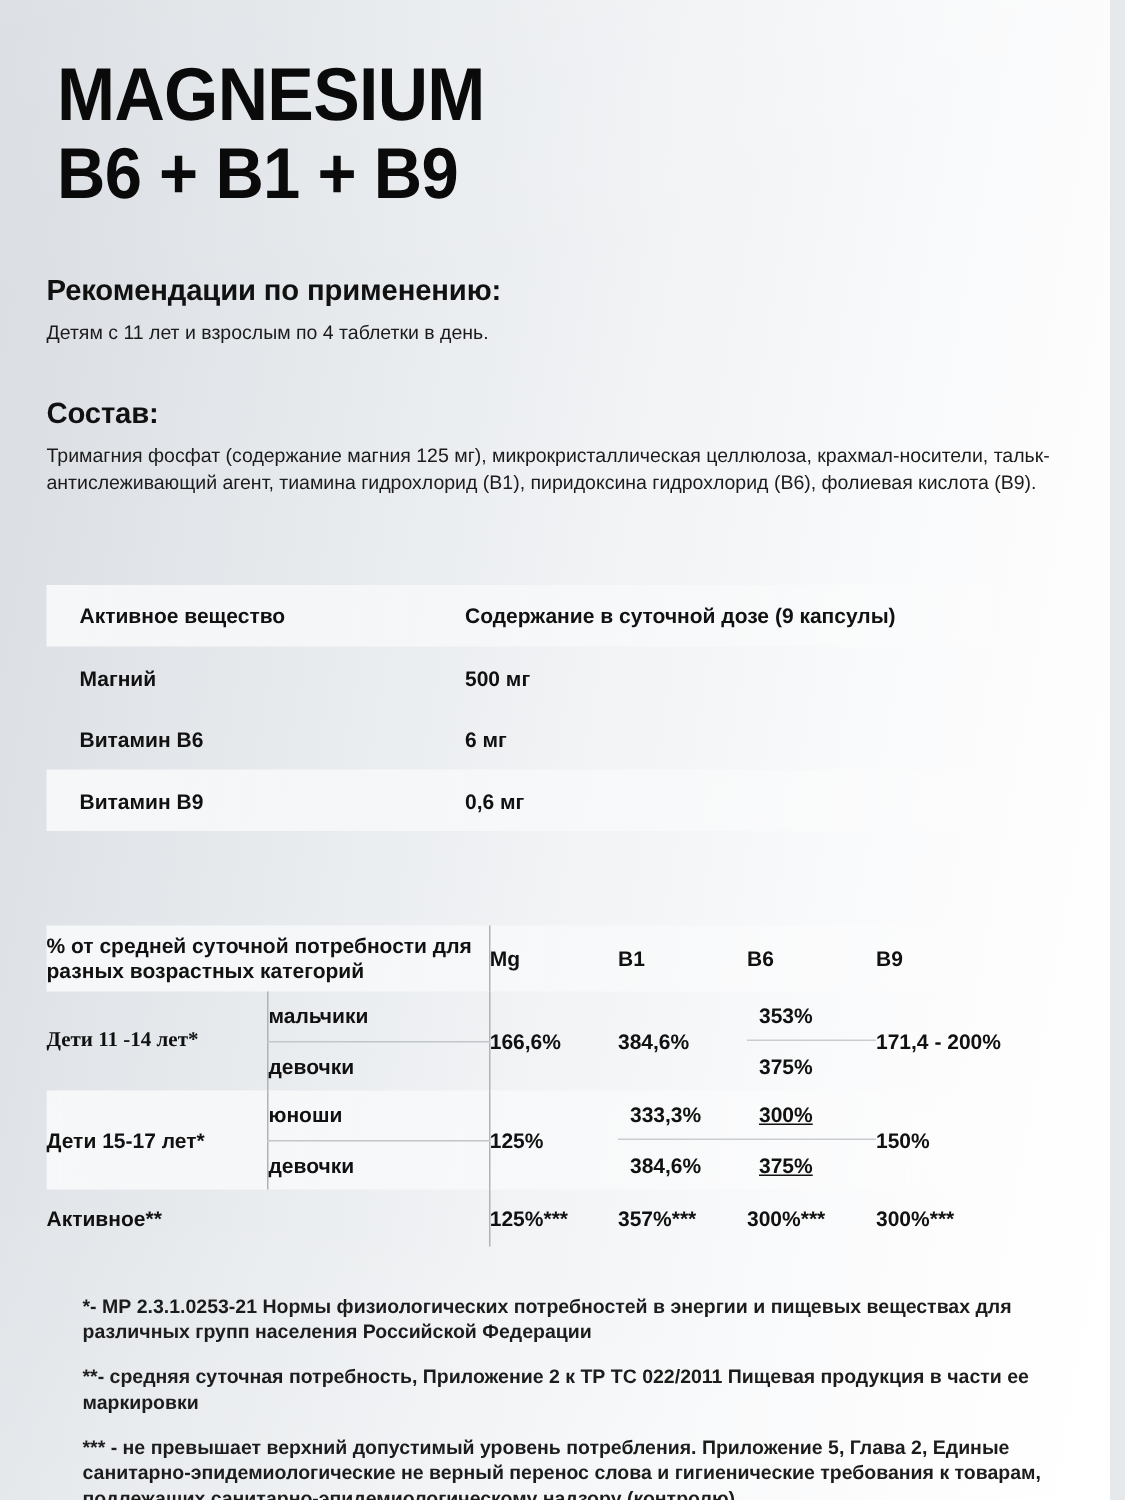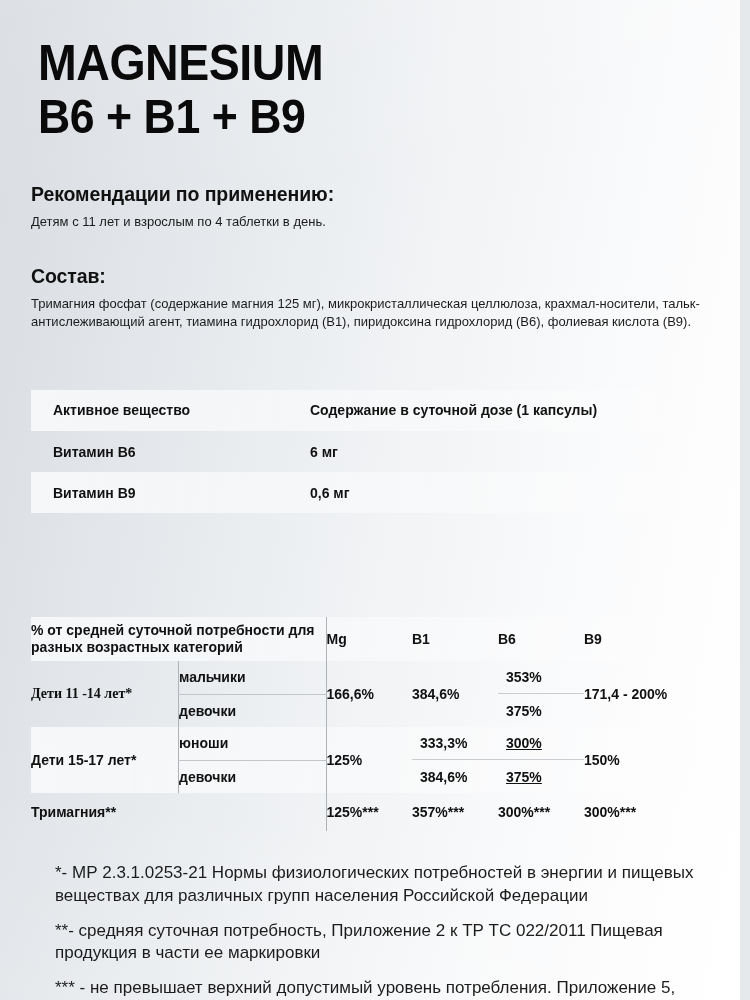--- a/index.html
+++ b/index.html
@@ -150,22 +150,22 @@
   .split-inner { width: 76px; }
 
   
   #footnotes {
     position: absolute;
     left: 55px;
     top: 862px;
     width: 660px;
   }
   .fn-p {
-    font-size: 17px;
-    font-weight: 400;
+    font-size: 13px;
+    font-weight: 700;
     color: #1c1c1c;
     line-height: 1.34;
     margin-bottom: 12px;
   }
   .fn-p:last-child { margin-bottom: 0; }
 </style>
 </head>
 <body>
 
 <div class="page">
@@ -183,21 +183,25 @@
 
     <div class="section" id="comp-section">
       <div class="sec-head">Состав:</div>
       <div class="sec-body">Тримагния фосфат (содержание магния 125 мг), микрокристаллическая целлюлоза, крахмал-носители, тальк-антислеживающий агент, тиамина гидрохлорид (В1), пиридоксина гидрохлорид (В6), фолиевая кислота (В9).</div>
     </div>
 
     <table class="tbl" id="table-actives">
       <tbody>
         <tr class="head band-light">
           <td class="c1">Активное вещество</td>
-          <td class="c2">Содержание в суточной дозе (1 капсулы)</td>
+          <td class="c2">Содержание в суточной дозе (9 капсулы)</td>
+        </tr>
+        <tr class="band-none">
+          <td class="c1">Магний</td>
+          <td class="c2">500 мг</td>
         </tr>
         <tr class="band-none">
           <td class="c1">Витамин В6</td>
           <td class="c2">6 мг</td>
         </tr>
         <tr class="band-light">
           <td class="c1">Витамин В9</td>
           <td class="c2">0,6 мг</td>
         </tr>
       </tbody>
@@ -259,21 +263,21 @@
                 </div>
             </div>
           </td>
           <td class="pc-val-b9" rowspan="2">150%</td>
         </tr>
         <tr class="band-light">
           <td class="pc-gender vline-sub" style="height:33px;">девочки</td>
         </tr>
 
         <tr class="band-none">
-          <td class="pc-label" colspan="2" style="height:38px;">Тримагния**</td>
+          <td class="pc-label" colspan="2" style="height:38px;">Активное**</td>
           <td class="pc-val vline-main">125%***</td>
           <td class="pc-val">357%***</td>
           <td class="pc-val">300%***</td>
           <td class="pc-val-b9">300%***</td>
         </tr>
       </tbody>
     </table>
 
     <div id="footnotes">
       <div class="fn-p">*- МР 2.3.1.0253-21 Нормы физиологических потребностей в энергии и пищевых веществах для различных групп населения Российской Федерации</div>

